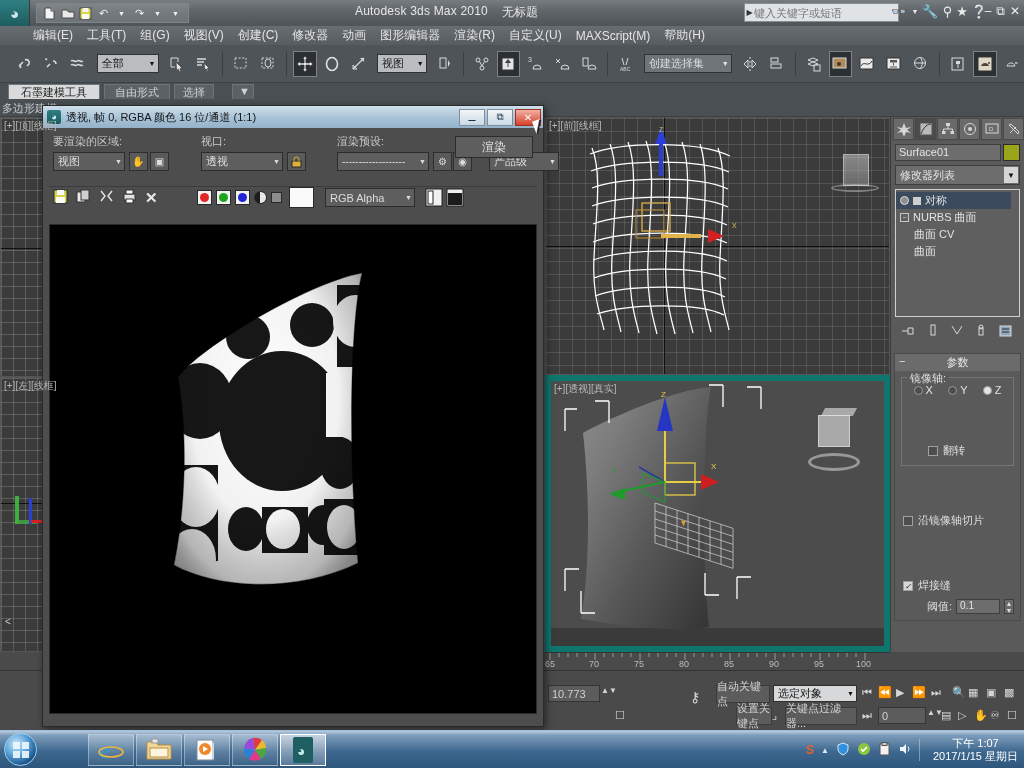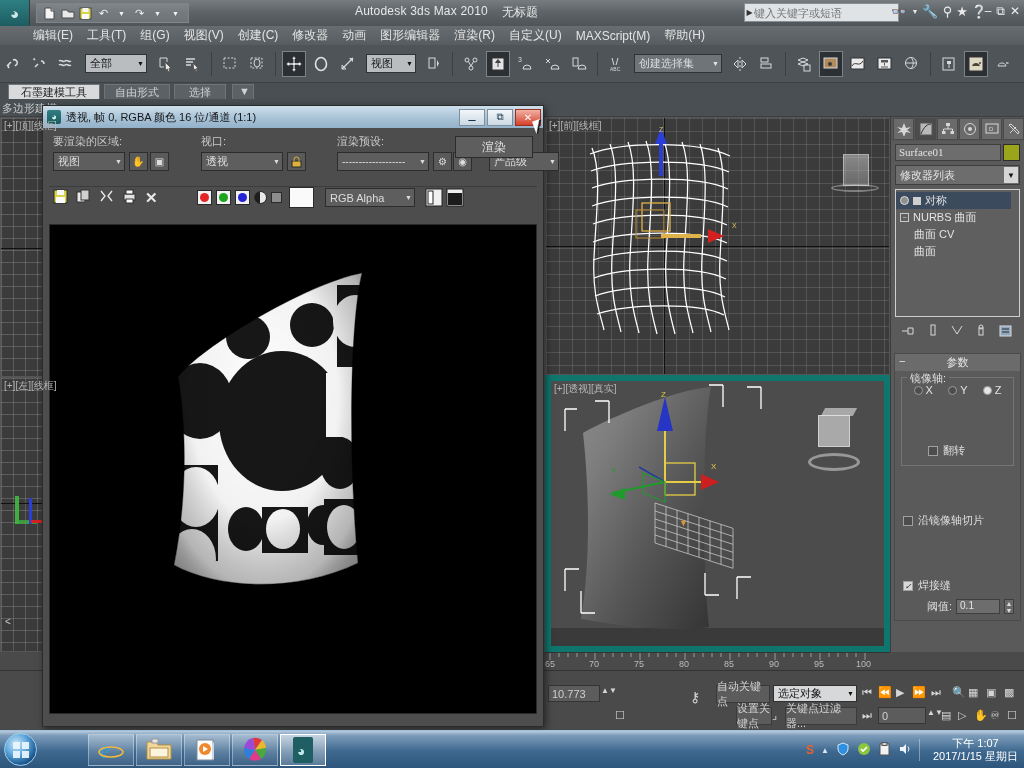--- a/index.html
+++ b/index.html
@@ -60,21 +60,21 @@
     position:absolute; left:0; top:26px; width:1024px; height:19px;
     background: linear-gradient(180deg,#676d71,#565c60);
     display:flex; align-items:center; padding-left:26px;
   }
   .menubar .mi { color:#e4e4e4; font-size:12px; padding:2px 7px; white-space:nowrap; }
 
   
   .toolbar {
     position:absolute; left:0; top:45px; width:1024px; height:38px;
     background:#4f5458; border-bottom:1px solid #3d4246;
-    display:flex; align-items:center; padding-left:0; gap:3px;
+    display:flex; align-items:center; padding-left:12px; gap:3px;
   }
   .tbtn {
     width:24px; height:26px; display:flex; align-items:center; justify-content:center;
     color:#d8dbdd;
   }
   .tbtn.active { background:#2c3035; border:1px solid #7d8488; }
   .tbtn svg { display:block; }
   .tsep { width:1px; height:24px; background:#3a3f43; margin:0 3px; }
   .tcombo {
     height:19px; background:#b9bdc0; border:1px solid #2f3336;
@@ -138,21 +138,21 @@
   .vc-cube:after { content:""; position:absolute; left:4px; top:-8px; width:32px; height:8px;
      background:rgba(230,230,230,0.6); transform:skewX(-28deg); }
 
   
   .cmdpanel { position:absolute; left:890px; top:117px; width:134px; height:535px; background:#5a5a5a;
      border-left:1px solid #3c3c3c; }
   .cp-tabs { display:flex; height:24px; background:#565656; padding:1px 0 0 2px; gap:1px; }
   .cp-tab { width:21px; height:22px; background:#6a6a6a; border:1px solid #4a4a4a;
      display:flex; align-items:center; justify-content:center; color:#d9d9d9; }
   .cp-tab.sel { background:#4b4b4b; }
-  .cp-name-row { display:flex; align-items:center; padding:3px 4px 0 4px; gap:2px;font-family:Liberation Serif, serif; }
+  .cp-name-row { display:flex; align-items:center; padding:3px 4px 0 4px; gap:2px; }
   .cp-name {
     flex:1; height:17px; background:#6d6d6d; border:1px solid #3e3e3e;
     color:#e2e2e2; font-size:11px; padding:1px 3px;
   }
   .cp-swatch { width:17px; height:17px; background:#9aa51b; border:1px solid #2c2c2c; }
   .cp-modlist {
     margin:4px 4px 0 4px; height:20px; background:#6d6d6d; border:1px solid #3e3e3e;
     display:flex; align-items:center; justify-content:space-between; color:#e3e3e3;
     font-size:11px; padding:0 1px 0 4px;
   }
@@ -527,21 +527,21 @@
       <svg width="18" height="18" viewBox="0 0 18 18">
           <path d="M4 11c1-4 7-4 8 0z" fill="none" stroke="#d6d9db"></path>
           <path d="M12 8h2.5" stroke="#d6d9db" stroke-width="1.3"></path>
         </svg>
     </div>
   </div>
 
   <div class="ribbon">
     <div class="ribtab sel" style="left:8px; width:92px;">石墨建模工具</div>
     <div class="ribtab" style="left:104px; width:66px;">自由形式</div>
-    <div class="ribtab" style="left:174px; width:52px;">选择</div>
+    <div class="ribtab" style="left:174px; width:40px;">选择</div>
     <div class="ribtab" style="left:232px; width:22px;">▼</div>
     <div class="ribrow">多边形建模</div>
   </div>
 
   <div class="viewports">
 
     <div class="vp vp-top">
       <div class="gridbg fine"></div>
       <div class="axis-h" style="top:130px;"></div>
       <div class="axis-v" style="left:110px;"></div>

